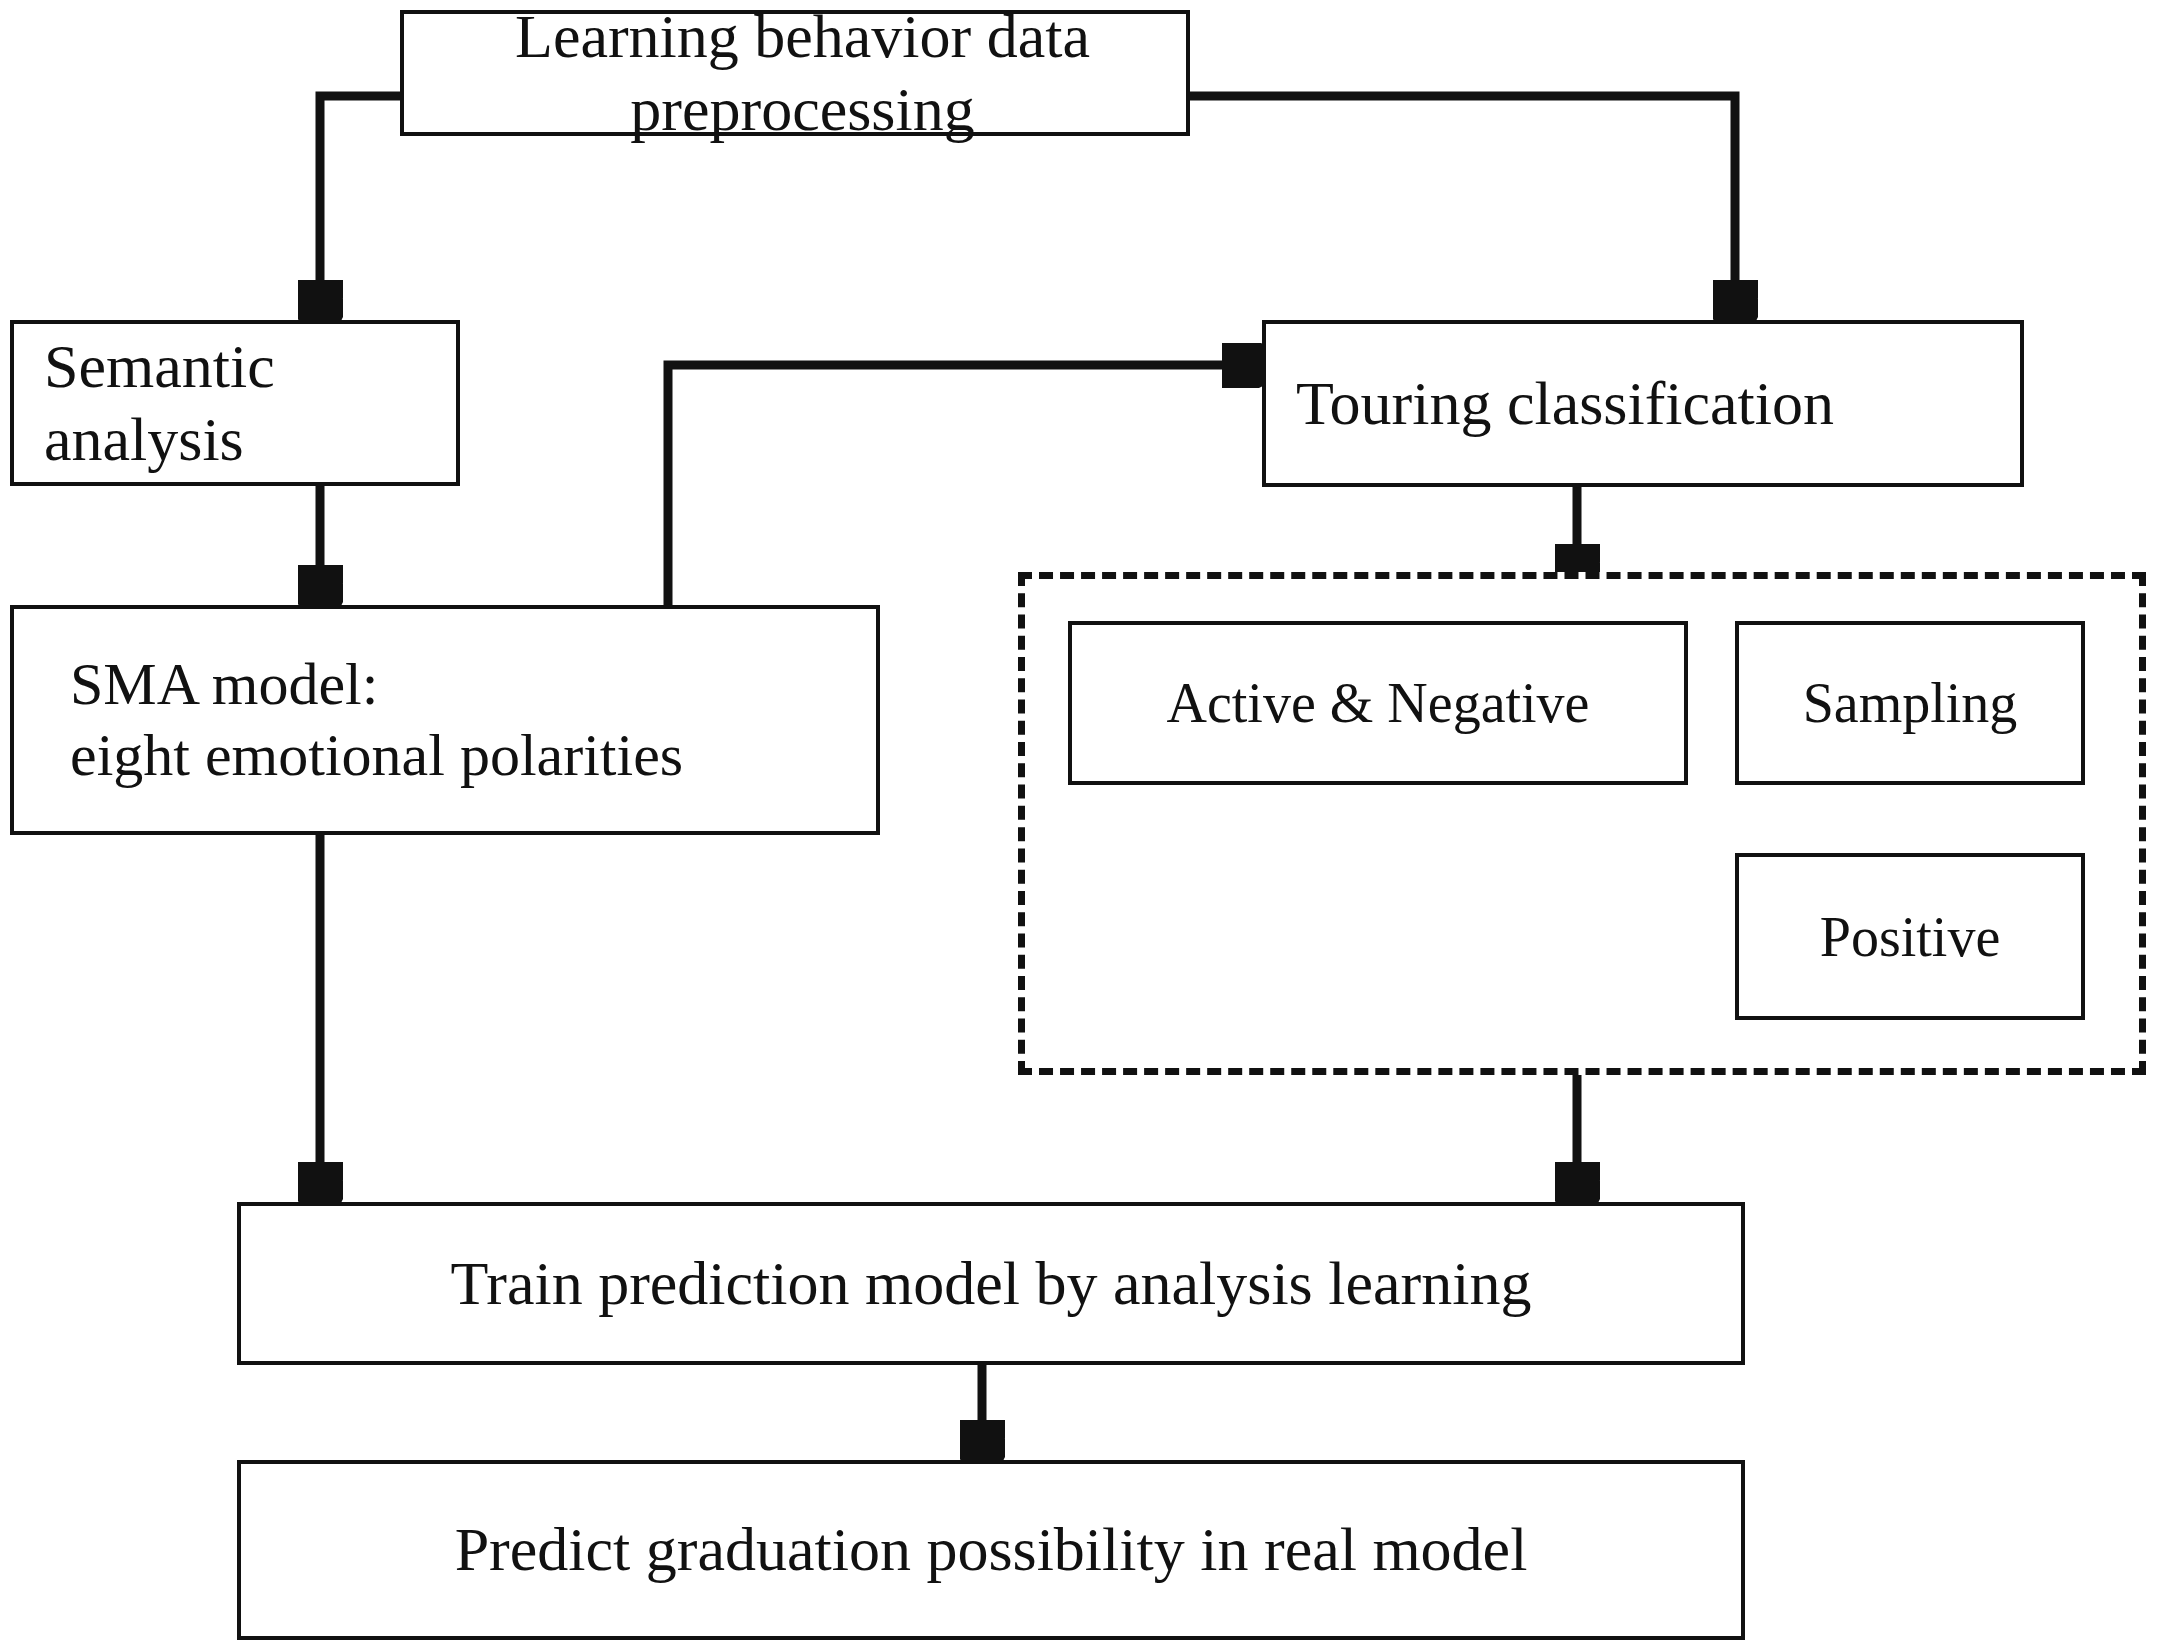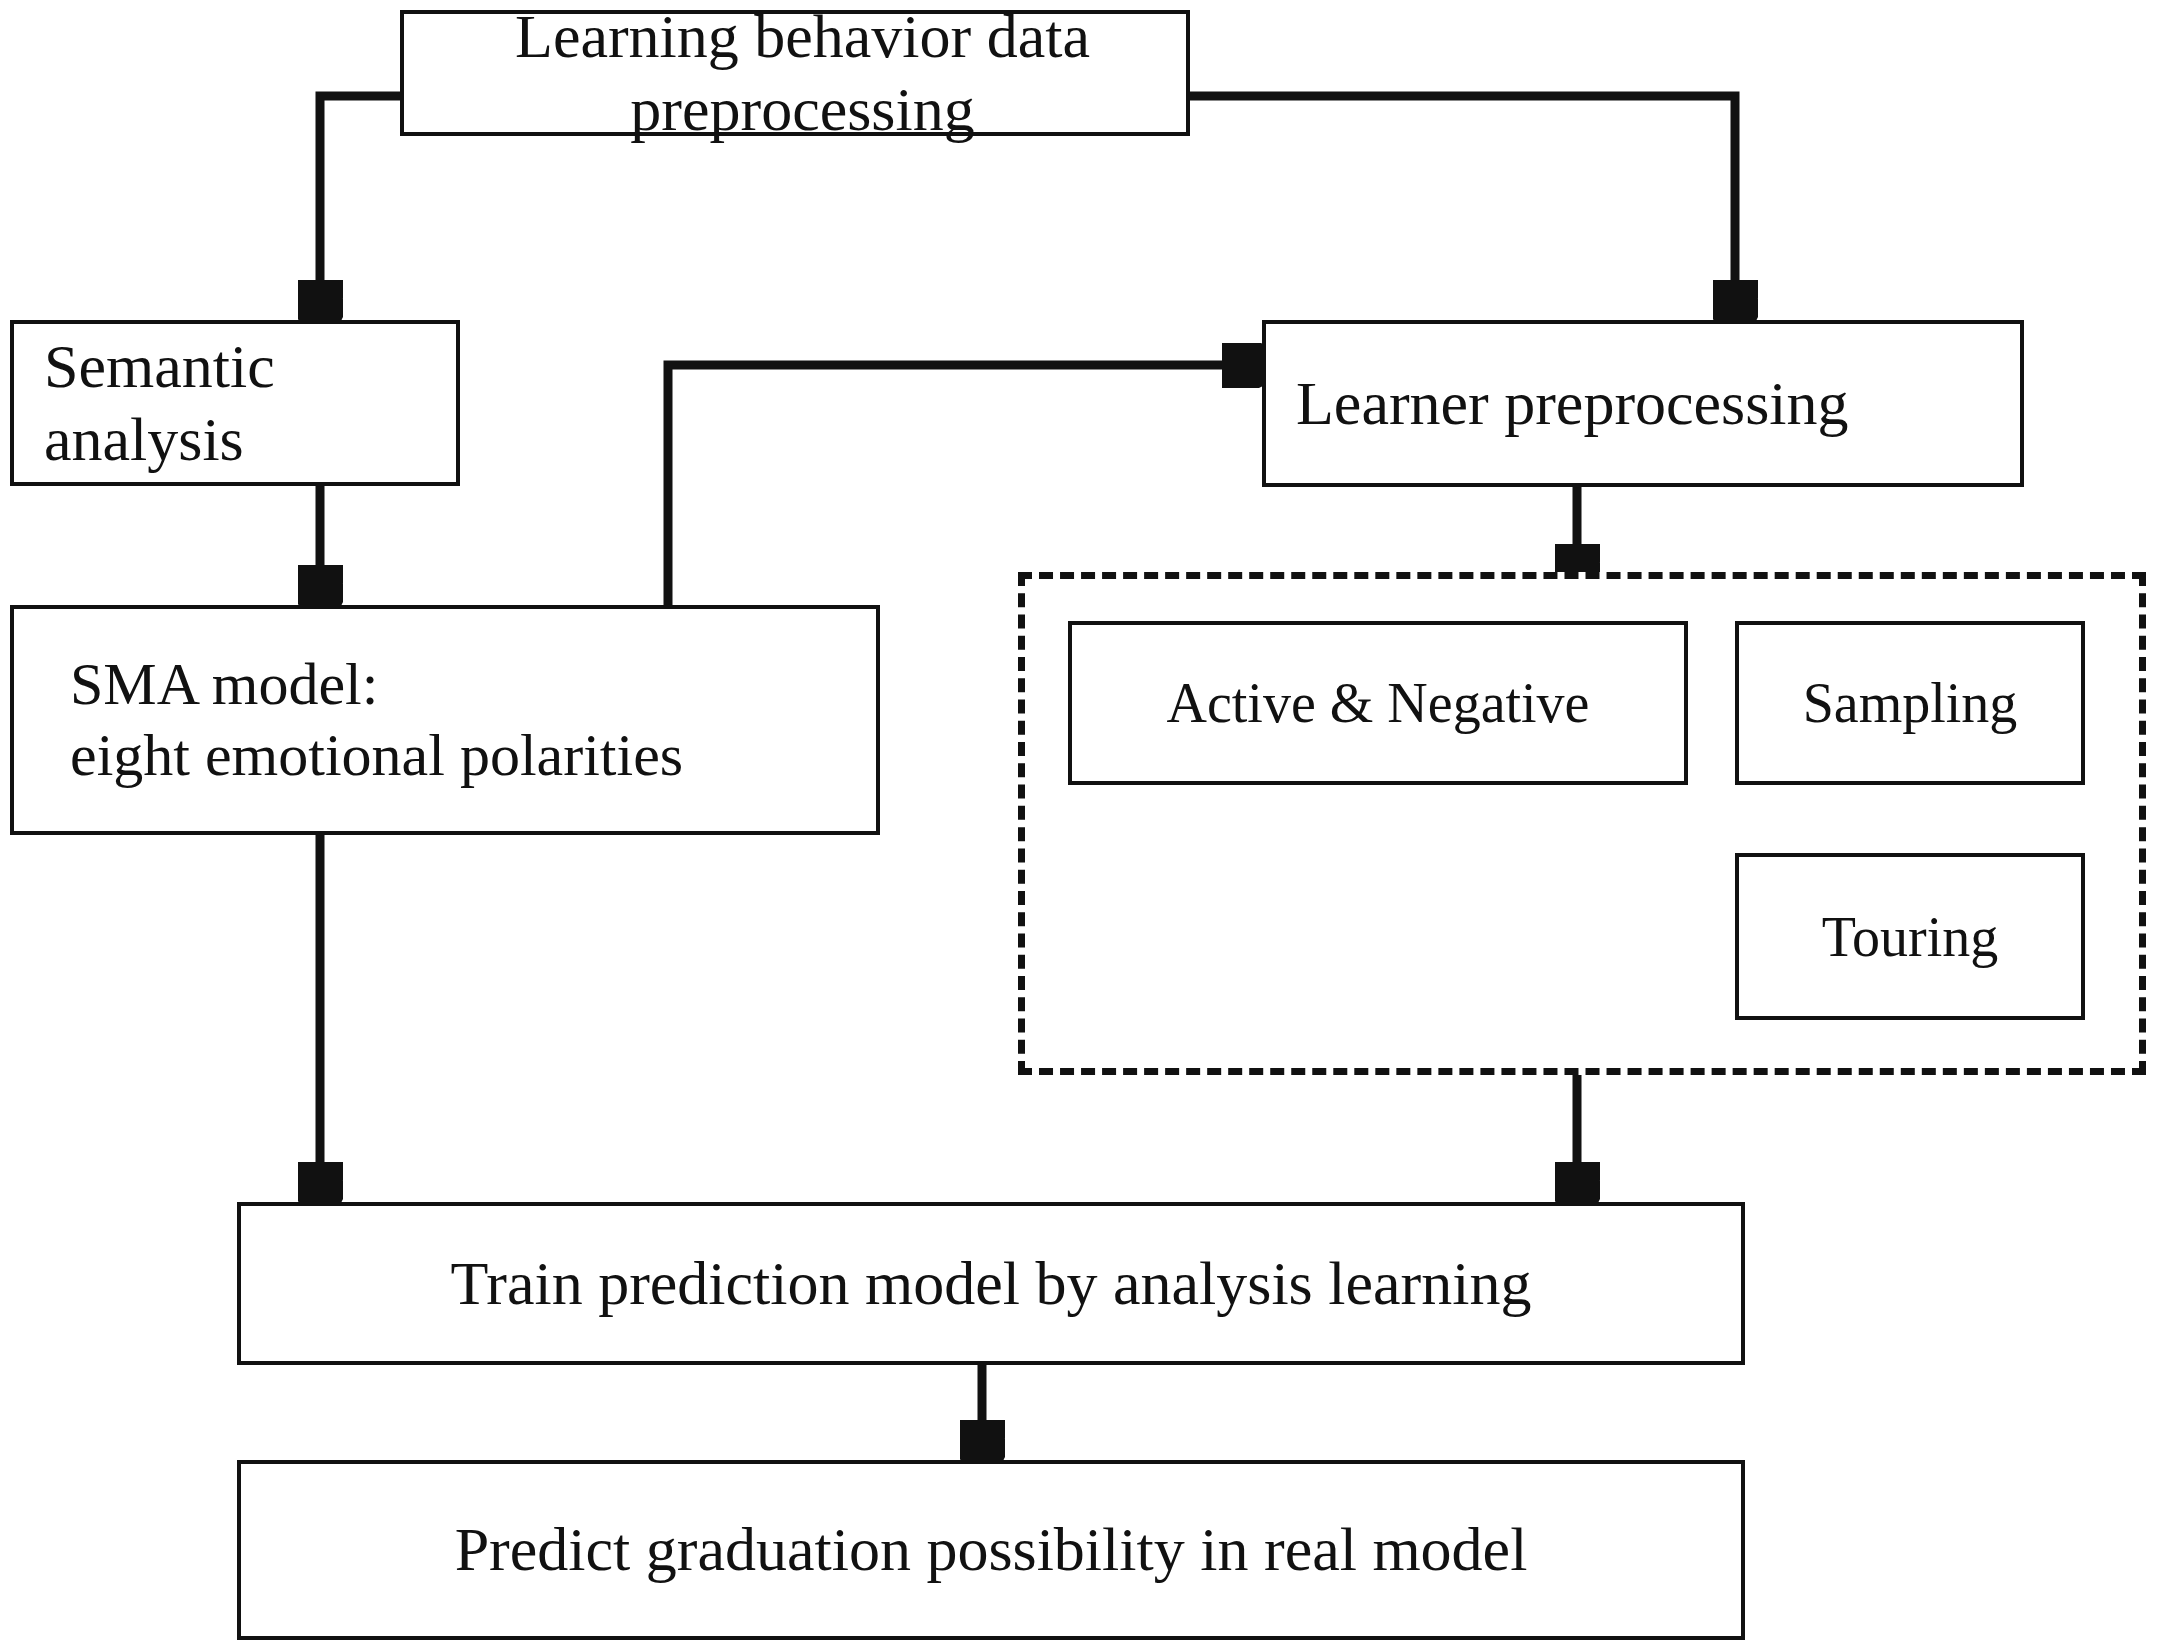--- a/index.html
+++ b/index.html
@@ -112,41 +112,41 @@
 
   <div class="node center-text" id="n-top">
     <span class="label">Learning behavior data preprocessing</span>
   </div>
 
   <div class="node left-text" id="n-semantic">
     <span class="label">Semantic analysis</span>
   </div>
 
   <div class="node left-text" id="n-learner">
-    <span class="label">Learner preprocessing</span>
+    <span class="label">Touring classification</span>
   </div>
 
   <div class="node left-text" id="n-sma">
     <span class="label">SMA model:
 eight emotional polarities</span>
   </div>
 
   <div class="dashed-group" id="g-types"></div>
 
   <div class="subnode" id="s-sa">
     <span class="label">Sampling</span>
   </div>
 
   <div class="subnode" id="s-an">
     <span class="label">Active &amp; Negative</span>
   </div>
 
 
   <div class="subnode" id="s-to">
-    <span class="label">Touring</span>
+    <span class="label">Positive</span>
   </div>
 
   <div class="node center-text" id="n-train">
     <span class="label">Train prediction model by analysis learning</span>
   </div>
 
   <div class="node center-text" id="n-predict">
     <span class="label">Predict graduation possibility in real model</span>
   </div>
 

